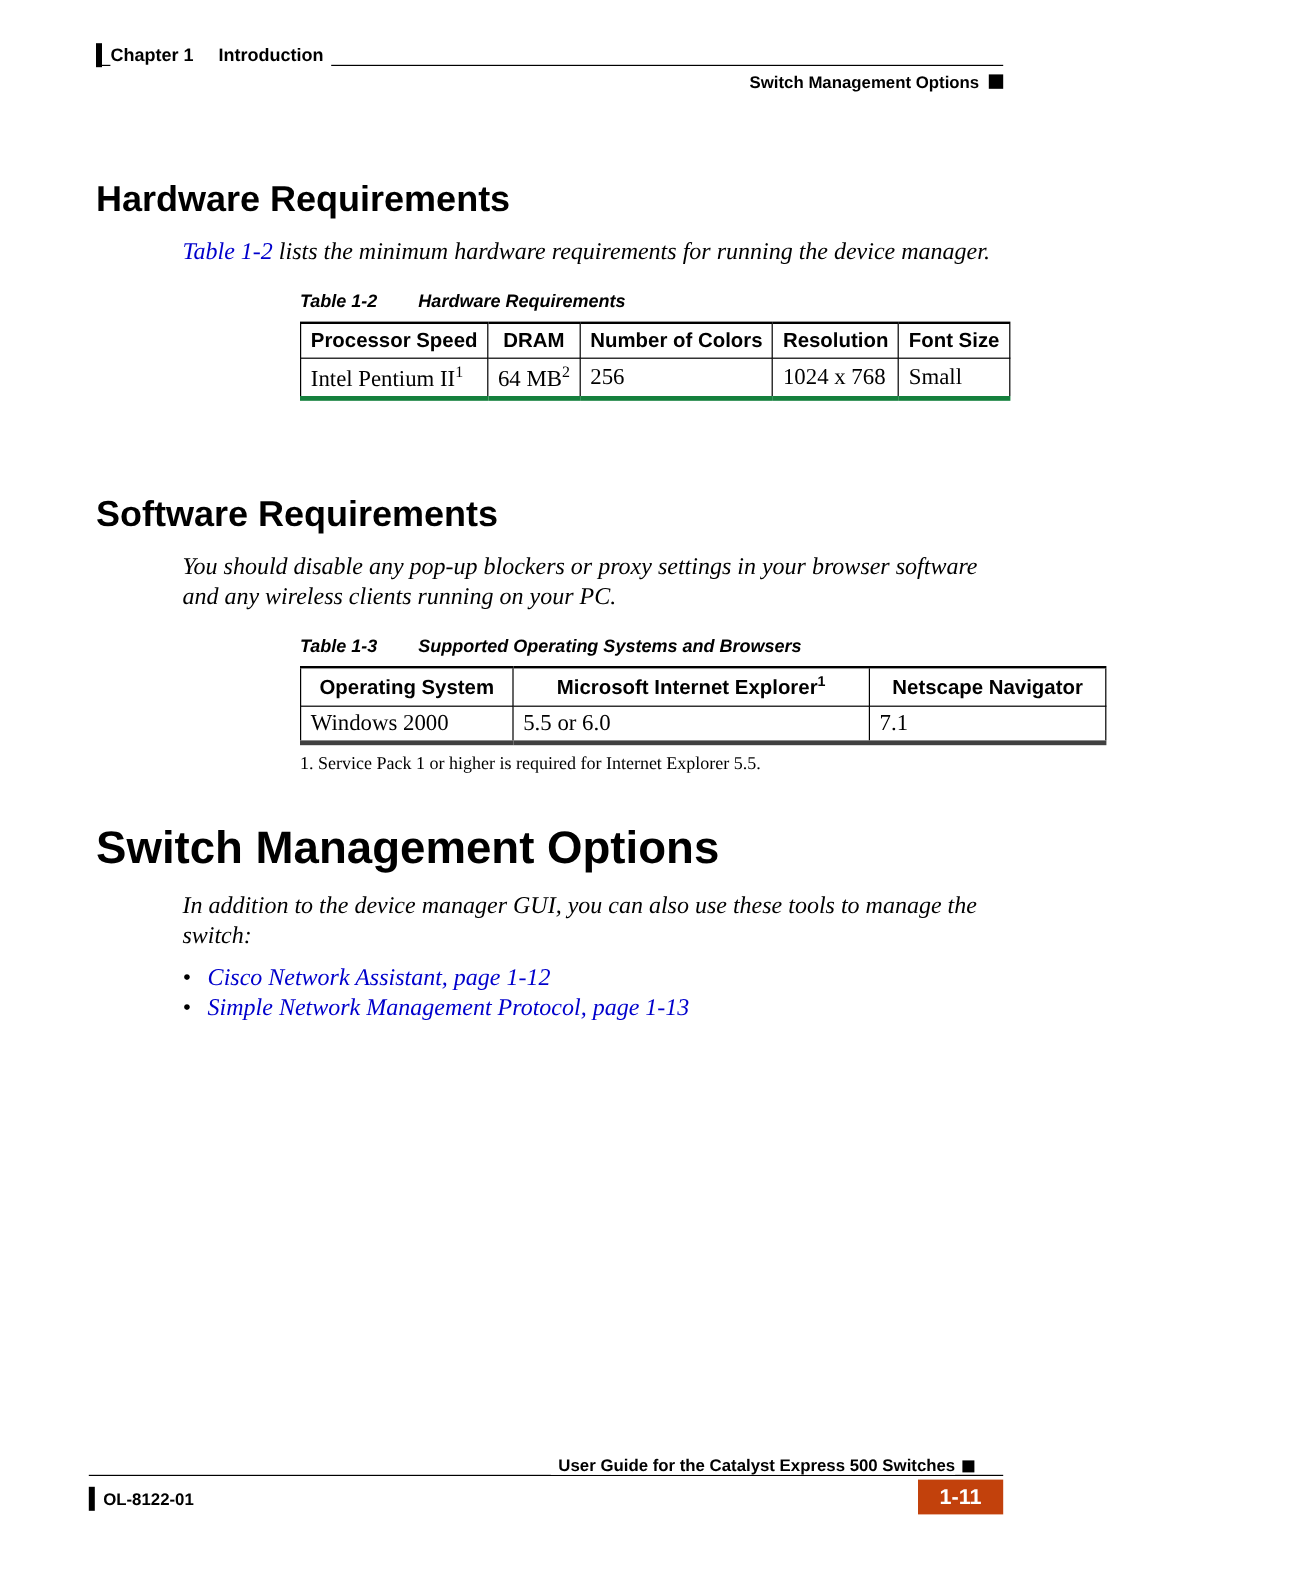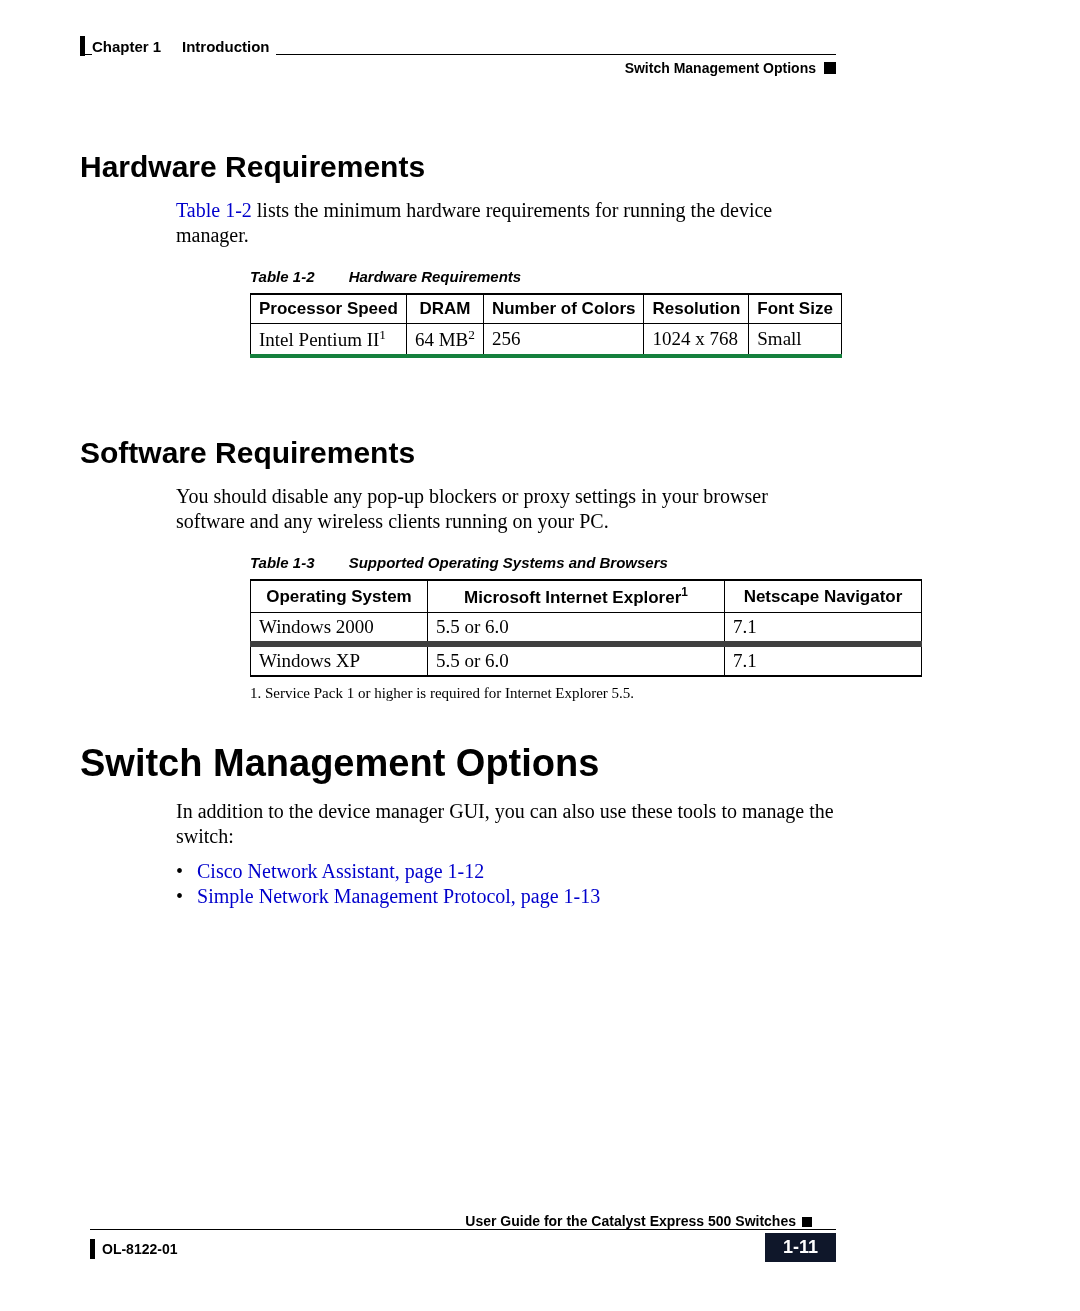--- a/index.html
+++ b/index.html
@@ -70,23 +70,24 @@
     font-size: 30px;
     margin: 0 0 14px 0;
   }
   h1.big {
     font-family: Arial, Helvetica, sans-serif;
     font-weight: bold;
     font-size: 38px;
     margin: 40px 0 14px 0;
   }
   .body-indent {
-    margin-left: 96px;
+    margin-left: 72px;
     font-size: 20px;
     line-height: 1.25;
+    font-style: italic;
   }
   .body-indent p {
     margin: 0 0 10px 0;
   }
   a.link { color: #0000cc; text-decoration: none; }
   .tbl-caption {
     font-family: Arial, Helvetica, sans-serif;
     font-weight: bold;
     font-style: italic;
     font-size: 15px;
@@ -110,40 +111,40 @@
     padding: 4px 8px;
     white-space: nowrap;
   }
   table.req td {
     border: 1px solid #000;
     border-top: none;
     border-bottom: 4px solid #15803d;
     padding: 3px 8px;
     white-space: nowrap;
   }
-  table.req2 td { border-bottom: 6px solid #404040; }
+  table.req2 td { border-bottom: 4px solid #404040; }
   table.req2 tr.last td { border-bottom: 2px solid #000; }
   .footnotes {
     margin: 8px 0 0 170px;
     font-size: 15px;
   }
   .footnotes div { margin-bottom: 2px; }
   sup { font-size: 0.7em; }
   ul.bullets {
     list-style: none;
     padding: 0;
     margin: 8px 0 0 0;
   }
   ul.bullets li::before {
     content: "•";
     padding-right: 14px;
   }
   .ftr {
     position: absolute;
-    left: 90px;
+    left: 74px;
     right: 80px;
     bottom: 40px;
     height: 60px;
   }
   .ftr-rule {
     position: absolute;
     left: 0; right: 0; top: 18px;
     border-top: 1px solid #000;
   }
   .ftr-title {
@@ -175,21 +176,21 @@
     position: absolute;
     left: 0;
     top: 28px;
     width: 5px; height: 20px;
     background: #000;
   }
   .ftr-page {
     position: absolute;
     right: 0;
     top: 22px;
-    background: #0f172a;
+    background: #c2410c;
     color: #fff;
     font-family: Arial, Helvetica, sans-serif;
     font-weight: bold;
     font-size: 18px;
     padding: 4px 18px;
   }
 </style>
 </head>
 <body>
 
@@ -255,25 +256,20 @@
           <tr>
         <th style="min-width:160px">Operating System</th>
         <th style="min-width:280px"><span>Microsoft Internet Explorer</span><sup>1</sup></th>
         <th style="min-width:180px">Netscape Navigator</th>
       </tr>
       <tr>
         <td>Windows 2000</td>
         <td>5.5 or 6.0</td>
         <td>7.1</td>
       </tr>
-      <tr class="last">
-        <td>Windows XP</td>
-        <td>5.5 or 6.0</td>
-        <td>7.1</td>
-      </tr>
     </tbody>
       </table>
     <div class="footnotes">
       <div>1.  Service Pack 1 or higher is required for Internet Explorer 5.5.</div>
     </div>
 
     <h1 class="big">Switch Management Options</h1>
     <div class="body-indent">
       <p>In addition to the device manager GUI, you can also use these tools to manage the switch:</p>
       <ul class="bullets">

